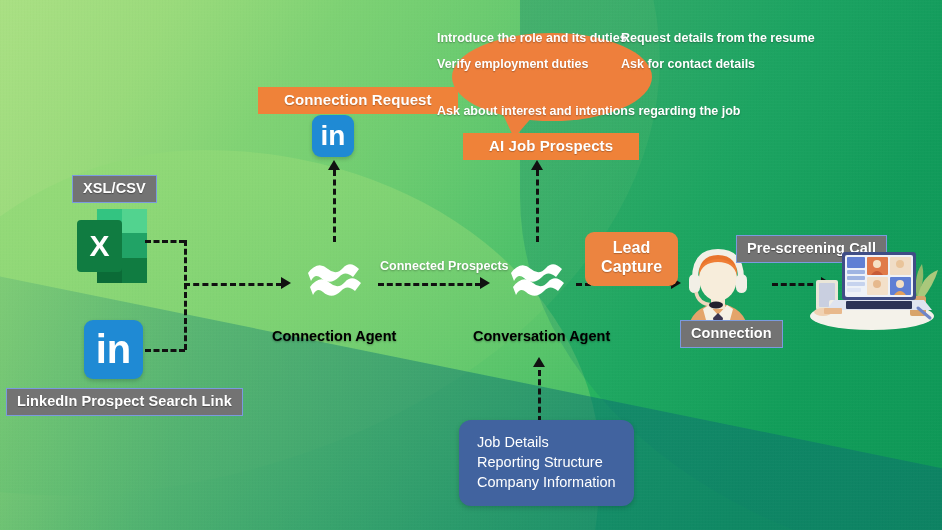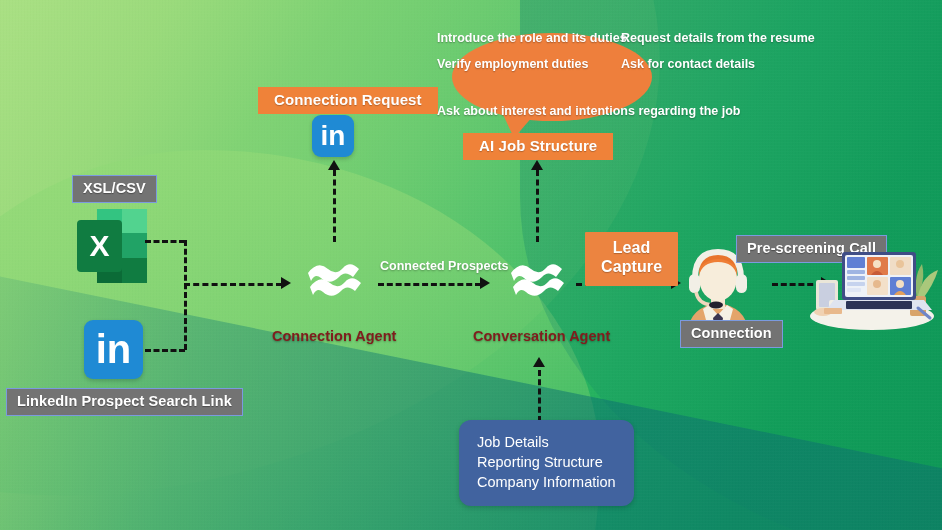--- a/index.html
+++ b/index.html
@@ -77,28 +77,28 @@
   .badge-blue {
     background: #737373;
     border: 1.5px solid #7b9adf;
     padding: 5px 10px 6px;
     font-size: 14.5px;
     line-height: 1.05;
     text-shadow: 0 1px 1px rgba(0,0,0,.35);
   }
   .badge-orange {
     background: #ef8239;
-    padding: 5px 16px 6px;
+    padding: 5px 26px 6px;
     font-size: 15px;
     line-height: 1.05;
     text-shadow: 0 1px 1px rgba(0,0,0,.25);
   }
   .badge-orange-round {
     background: #ec8440;
-    border-radius: 1px;
+    border-radius: 9px;
     padding: 7px 16px 9px;
     font-size: 16px;
     line-height: 1.18;
     text-shadow: 0 1px 1px rgba(0,0,0,.25);
   }
   
   .bubble {
     position: absolute;
     left: 452px; top: 33px;
     width: 200px; height: 88px;
@@ -122,21 +122,21 @@
     text-shadow: 0 1px 1.5px rgba(0,0,0,.30);
   }
   
   .agent {
     position: absolute;
     width: 76px; height: 76px;
   }
   .agent svg { display:block; width:100%; height:100%; }
   .agent-label {
     position: absolute;
-    color: #7f1d1d;
+    color: #000000;
     font-size: 14.5px;
     font-weight: bold;
     white-space: nowrap;
     text-shadow: 0 1px 2px rgba(0,0,0,.30);
   }
   
   .li-icon {
     position: absolute;
     background: #1f8ad4;
     border-radius: 9px;
@@ -281,21 +281,21 @@
 
   <div class="bubble"></div>
   <div class="bubble-tail"></div>
 
   <div class="prompt-line" style="left:437px; top:31px;">Introduce the role and its duties</div>
   <div class="prompt-line" style="left:621px; top:31px;">Request details from the resume</div>
   <div class="prompt-line" style="left:437px; top:57px;">Verify employment duties</div>
   <div class="prompt-line" style="left:621px; top:57px;">Ask for contact details</div>
   <div class="prompt-line" style="left:437px; top:104px;">Ask about interest and intentions regarding the job</div>
 
-  <div class="badge badge-orange" style="left:463px; top:133px;">AI Job Structure</div>
+  <div class="badge badge-orange" style="left:463px; top:133px;">AI Job Prospects</div>
 
   <div class="dash-v" style="left:538px; top:370px; height:52px;"></div>
   <div class="arrow-u" style="left:533px; top:357px;"></div>
 
   <div class="info-box" style="left:459px; top:420px;">
     <div>Job Details</div>
     <div>Reporting Structure</div>
     <div>Company Information</div>
   </div>
 

